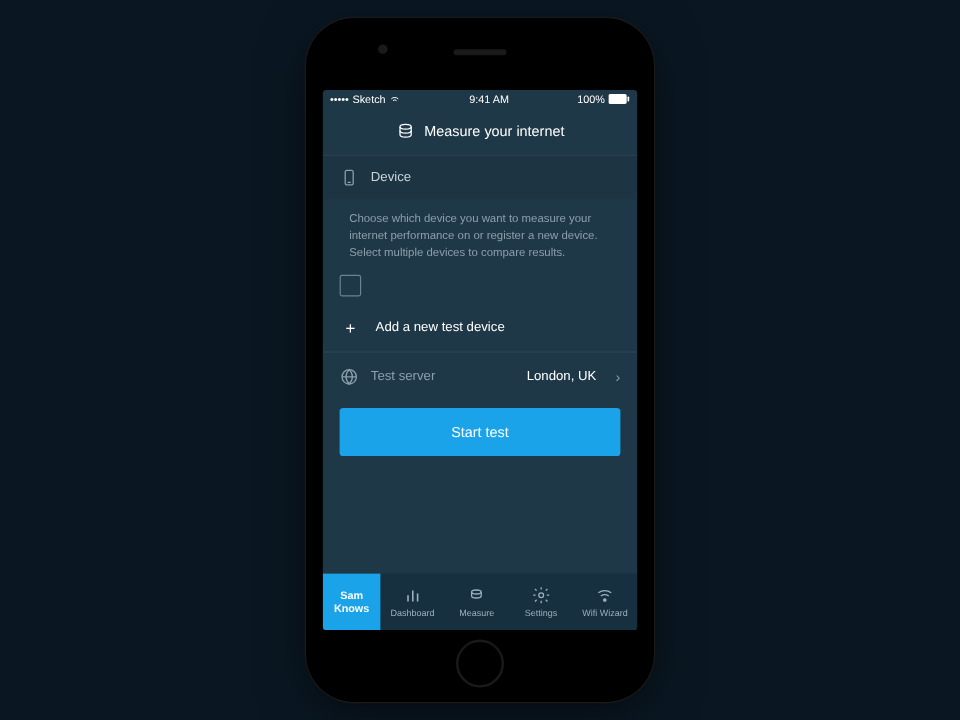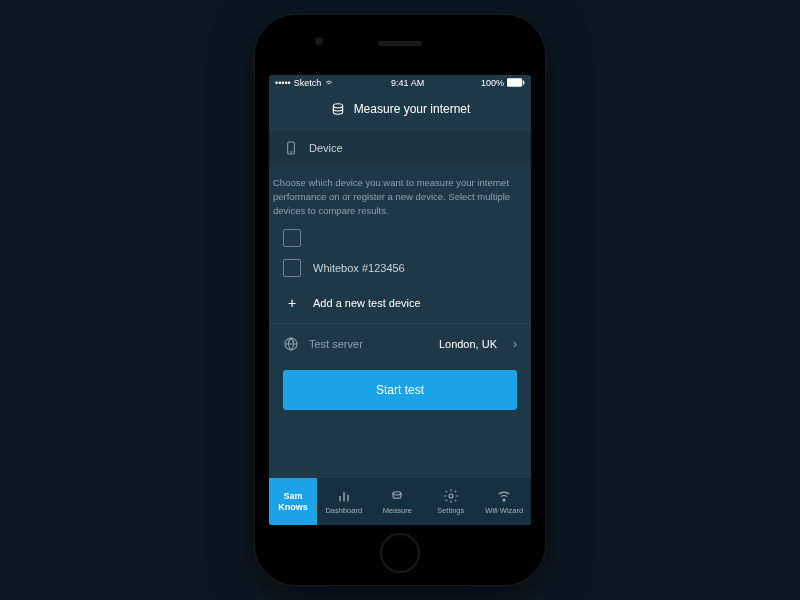--- a/index.html
+++ b/index.html
@@ -87,21 +87,21 @@
   }
   .section-row {
     display: flex;
     align-items: center;
     gap: 10px;
     padding: 10px 14px;
     border-top: 1px solid rgba(255,255,255,0.06);
     background: rgba(0,0,0,0.06);
   }
   .description {
-    padding: 10px 14px 6px 4px;
+    padding: 10px 14px 6px 22px;
     font-size: 9.5px;
     line-height: 1.45;
     color: #8aa0ad;
   }
   .checkbox-row {
     display: flex;
     align-items: center;
     gap: 12px;
     padding: 6px 14px;
   }
@@ -234,24 +234,20 @@
       <span>Device</span>
     </div>
 
     <div class="description">Choose which device you want to measure your internet performance on or register a new device. Select multiple devices to compare results.</div>
 
     <div class="checkbox-row">
       <div class="checkbox"></div>
       <span></span>
     </div>
 
-    <div class="checkbox-row">
-      <div class="checkbox"></div>
-      <span>Whitebox #123456</span>
-    </div>
 
     <div class="add-row">
       <span class="plus">+</span>
       <span>Add a new test device</span>
     </div>
 
     <div class="info-row">
       <span class="icon">
         <svg viewBox="0 0 24 24" fill="none" stroke="currentColor" stroke-width="1.6">
             <circle cx="12" cy="12" r="9"></circle>

